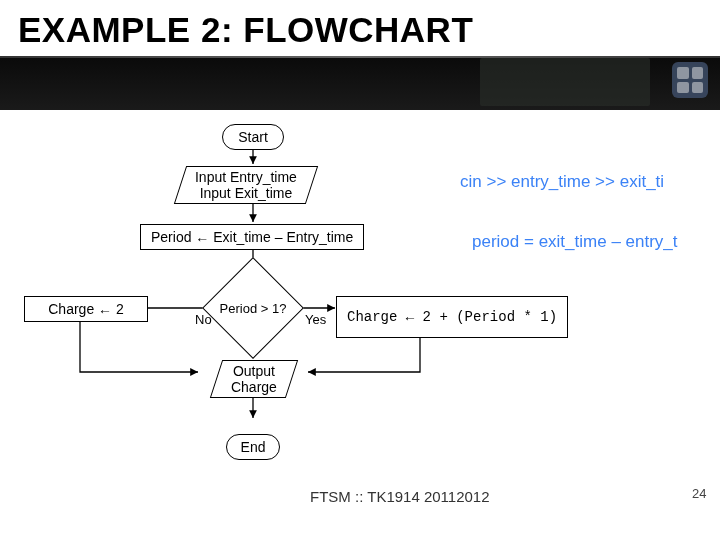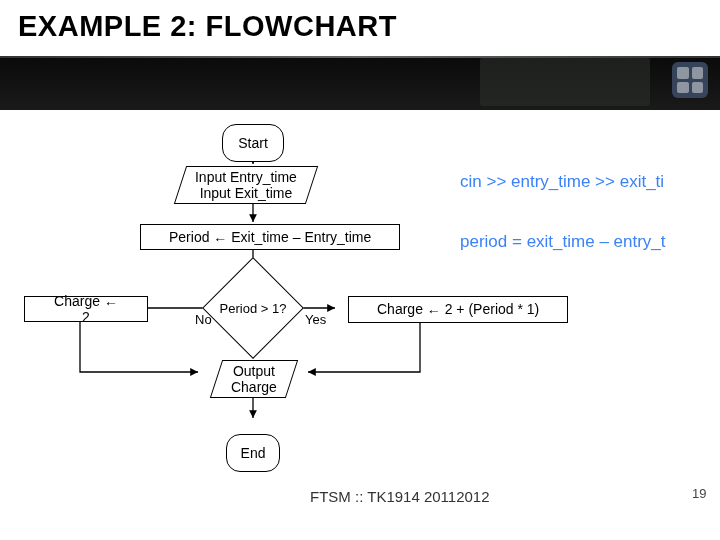--- a/index.html
+++ b/index.html
@@ -3,28 +3,28 @@
 <meta charset="utf-8">
 <style>
   * { box-sizing: border-box; margin: 0; padding: 0; }
   html, body { width: 720px; height: 540px; font-family: Arial, sans-serif; background: #fff; overflow: hidden; }
   .slide { position: relative; width: 720px; height: 540px; }
   .header-band { position: absolute; top: 56px; left: 0; width: 720px; height: 54px; background: linear-gradient(#0a0a0a,#1a1a1a); }
   .header-band::before { content:""; position:absolute; top:0; left:0; right:0; height:2px; background:linear-gradient(90deg,#333,#666,#333); }
   .logo { position:absolute; top:6px; right:12px; width:36px; height:36px; border-radius:6px; background:#3b4a63; display:grid; grid-template-columns:1fr 1fr; grid-template-rows:1fr 1fr; gap:3px; padding:5px; opacity:.9;}
   .logo span{ background:rgba(255,255,255,.5); border-radius:2px;}
   .photo { position:absolute; top:2px; right:70px; width:170px; height:48px; background:#2a2f2a; border-radius:2px; opacity:.6; }
-  .title { position:absolute; top:10px; left:18px; font-size:29px; font-weight:bold; color:#000; letter-spacing:.5px; }
+  .title { position:absolute; top:10px; left:18px; font-size:35px; font-weight:bold; color:#000; letter-spacing:.5px; }
   .canvas { position:absolute; top:110px; left:0; width:720px; height:430px; }
   svg.arrows { position:absolute; top:0; left:0; width:720px; height:430px; pointer-events:none; }
 
   
   .box { position:absolute; font-size:14px; text-align:center; display:flex; align-items:center; justify-content:center; line-height:1.15; background:#fff;}
-  .terminator { border:1.5px solid #000; border-radius:14px; padding:2px 14px; height:38px; }
-  .process { border:1.5px solid #000; padding:4px 28px; }
+  .terminator { border:1.5px solid #000; border-radius:14px; padding:2px 14px; height:26px; }
+  .process { border:1.5px solid #000; padding:4px 10px; }
   .io { border:1.5px solid #000; transform:skewX(-18deg); padding:4px 14px; }
   .io > span { display:inline-block; transform:skewX(18deg); }
   .diamond-wrap { position:absolute; }
   .diamond { width:72px; height:72px; border:1.5px solid #000; transform:rotate(45deg); background:#fff; margin:auto;}
   .diamond-label { position:absolute; top:0; left:0; width:100%; height:100%; display:flex; align-items:center; justify-content:center; font-size:13px; }
 
   .nolbl, .yeslbl { position:absolute; font-size:13px; }
   .code { position:absolute; font-size:17px; font-family: Arial, sans-serif; white-space:pre; color:#3b82f6; }
   .footer { position:absolute; font-size:15px; color:#333; }
   .pagenum { position:absolute; font-size:13px; color:#444; }
@@ -91,32 +91,32 @@
       <div class="diamond"></div>
       <div class="diamond-label">Period &gt; 1?</div>
     </div>
     <div class="nolbl" style="left:195px; top:202px;">No</div>
     <div class="yeslbl" style="left:293px; top:202px;margin-left:12px;">Yes</div>
 
     <div class="box process" style="left:24px; top:186px; height:26px; width:124px;">
       <span>Charge ← 2</span>
     </div>
 
-    <div class="box process" style="left:348px; top:186px; height:27px;">
+    <div class="box process" style="left:336px; top:186px; height:42px;font-family:Liberation Mono, monospace;">
       <span>Charge ← 2 + (Period * 1)</span>
     </div>
 
     <div class="box io" style="left:216px; top:250px; height:38px; width:76px;">
       <span style="white-space:pre-line">Output
 Charge</span>
     </div>
 
     <div class="box terminator" style="left:226px; top:324px; width:54px;">
       <span>End</span>
     </div>
 
     <div class="code" style="left:460px; top:62px;">cin &gt;&gt; entry_time &gt;&gt; exit_ti</div>
-    <div class="code" style="left:460px; top:122px;">period = exit_time – entry_t</div>
+    <div class="code" style="left:472px; top:122px;">period = exit_time – entry_t</div>
 
     <div class="footer" style="left:310px; top:378px;">FTSM :: TK1914 20112012</div>
-    <div class="pagenum" style="left:692px; top:376px;">19</div>
+    <div class="pagenum" style="left:692px; top:376px;">24</div>
   </div>
 </div>
 
 </body></html>

